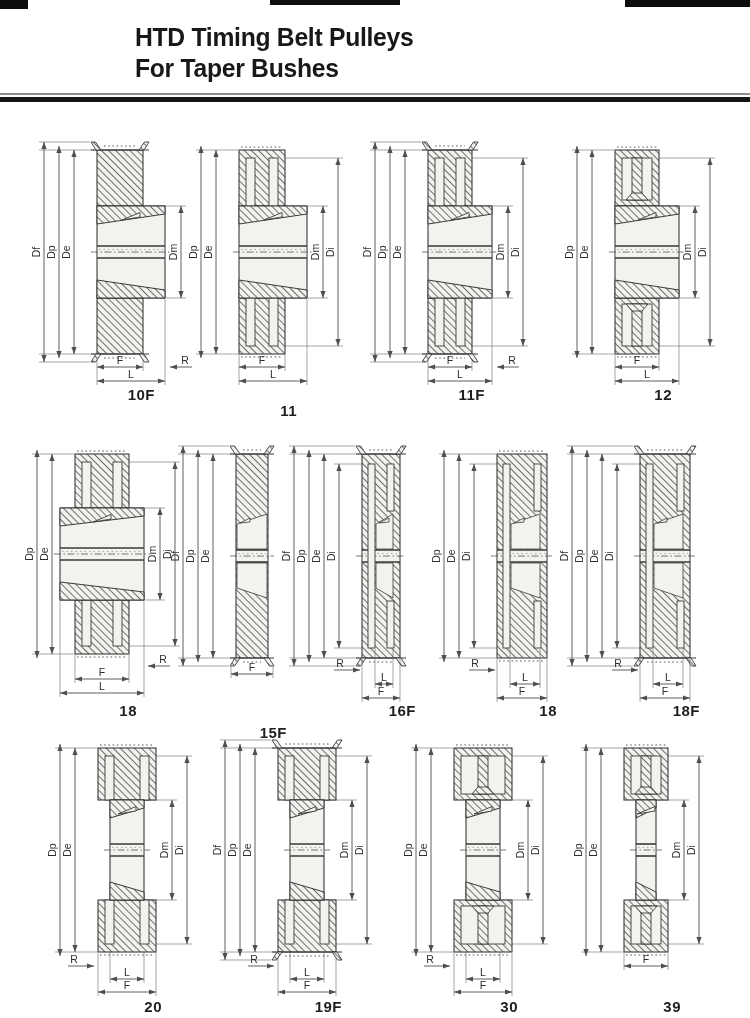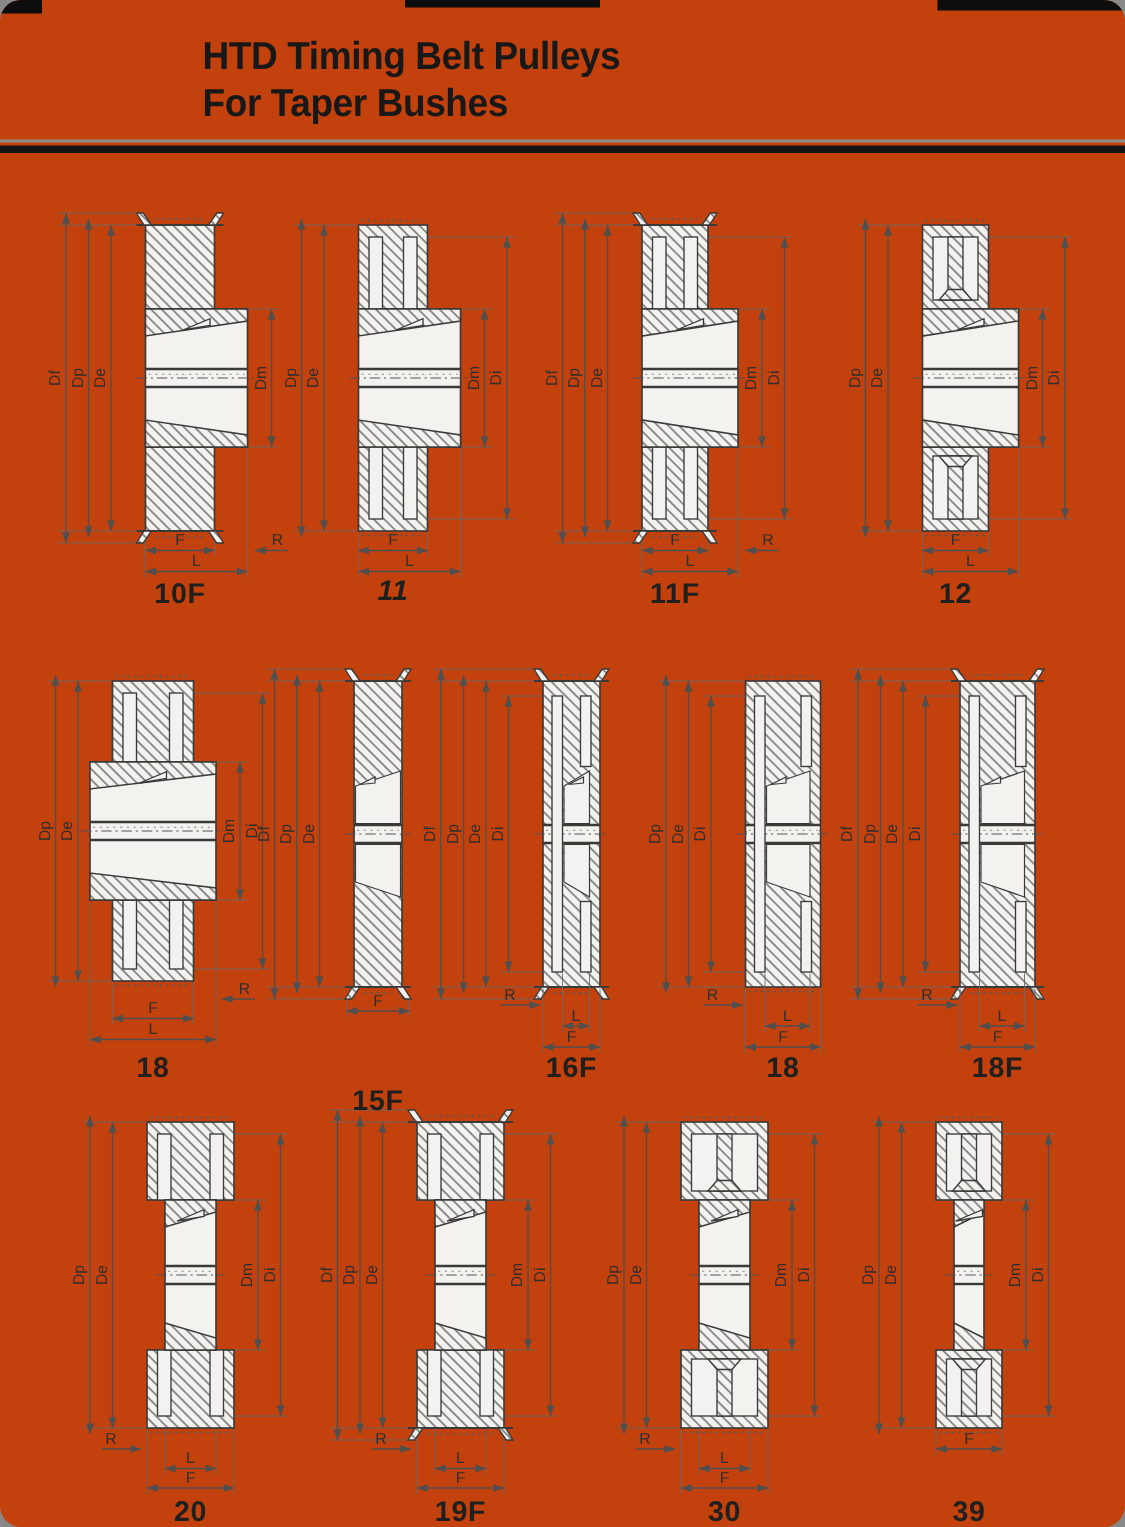--- a/index.html
+++ b/index.html
@@ -1,33 +1,32 @@
 <!DOCTYPE html>
 <html><head>
 <meta charset="utf-8">
 <style>
   html,body{margin:0;padding:0;background:#888;}
   .page{
     position:relative;width:750px;height:1018px;margin:0 auto;
-    background:#c2410c;overflow:hidden;
+    background:#ffffff;overflow:hidden;
     font-family:"Liberation Sans", sans-serif;
-    border-radius:14px;
   }
   .scanmark{position:absolute;background:#0d0d0d;}
   .title{
     position:absolute;left:135px;top:22px;
     font-size:26px;font-weight:bold;color:#181818;line-height:31px;
     letter-spacing:-0.3px;transform:scaleX(.95);transform-origin:left top;
   }
   .rule-thin{position:absolute;left:0;top:93px;width:750px;height:1.5px;background:#8f8d89;}
   .rule-thick{position:absolute;left:0;top:97px;width:750px;height:5px;background:#141414;}
   .fig{position:absolute;}
   .figlabel{
-    position:absolute;width:70px;text-align:center;
-    font-size:19px;font-weight:bold;color:#1f1f1f;letter-spacing:.5px;
+    position:absolute;width:70px;text-align:right;
+    font-size:15px;font-weight:bold;color:#1f1f1f;letter-spacing:.5px;
   }
   svg{display:block;}
 </style>
 </head>
 <body>
 
 <div class="page">
   <div class="scanmark" style="left:0;top:0;width:28px;height:9px;"></div>
   <div class="scanmark" style="left:270px;top:0;width:130px;height:5px;"></div>
   <div class="scanmark" style="left:625px;top:0;width:125px;height:7px;"></div>
@@ -887,21 +886,21 @@
           <text x="121" y="114" font-size="10.5" fill="#2e2e2e" text-anchor="middle" transform="rotate(-90 121 114)">Di</text>
           <line x1="50" y1="230" x2="94" y2="230" stroke="#4f4f4f" stroke-width="0.9"></line>
           <polygon points="50,230 57,227.4 57,232.6" fill="#4f4f4f"></polygon>
           <polygon points="94,230 87,227.4 87,232.6" fill="#4f4f4f"></polygon>
           <text x="72" y="226.5" font-size="10.5" fill="#2e2e2e" text-anchor="middle">F</text>
         </svg>
       </div>
     </div>
 
   <div class="figlabel" id="lbl-10F" style="left: 85px; top: 386px;">10F</div>
-  <div class="figlabel" id="lbl-11" style="left: 227px; top: 384px; font-style: italic;">11</div>
+  <div class="figlabel" id="lbl-11" style="left: 227px; top: 402px;">11</div>
   <div class="figlabel" id="lbl-11F" style="left: 415px; top: 386px;">11F</div>
   <div class="figlabel" id="lbl-12" style="left: 602px; top: 386px;">12</div>
   <div class="figlabel" id="lbl-14" style="left: 67px; top: 702px;">18</div>
   <div class="figlabel" id="lbl-15F" style="left: 217px; top: 724px;">15F</div>
   <div class="figlabel" id="lbl-16F" style="left: 346px; top: 702px;">16F</div>
   <div class="figlabel" id="lbl-18" style="left: 487px; top: 702px;">18</div>
   <div class="figlabel" id="lbl-18F" style="left: 630px; top: 702px;">18F</div>
   <div class="figlabel" id="lbl-19" style="left: 92px; top: 998px;">20</div>
   <div class="figlabel" id="lbl-19F" style="left: 272px; top: 998px;">19F</div>
   <div class="figlabel" id="lbl-20" style="left: 448px; top: 998px;">30</div>

